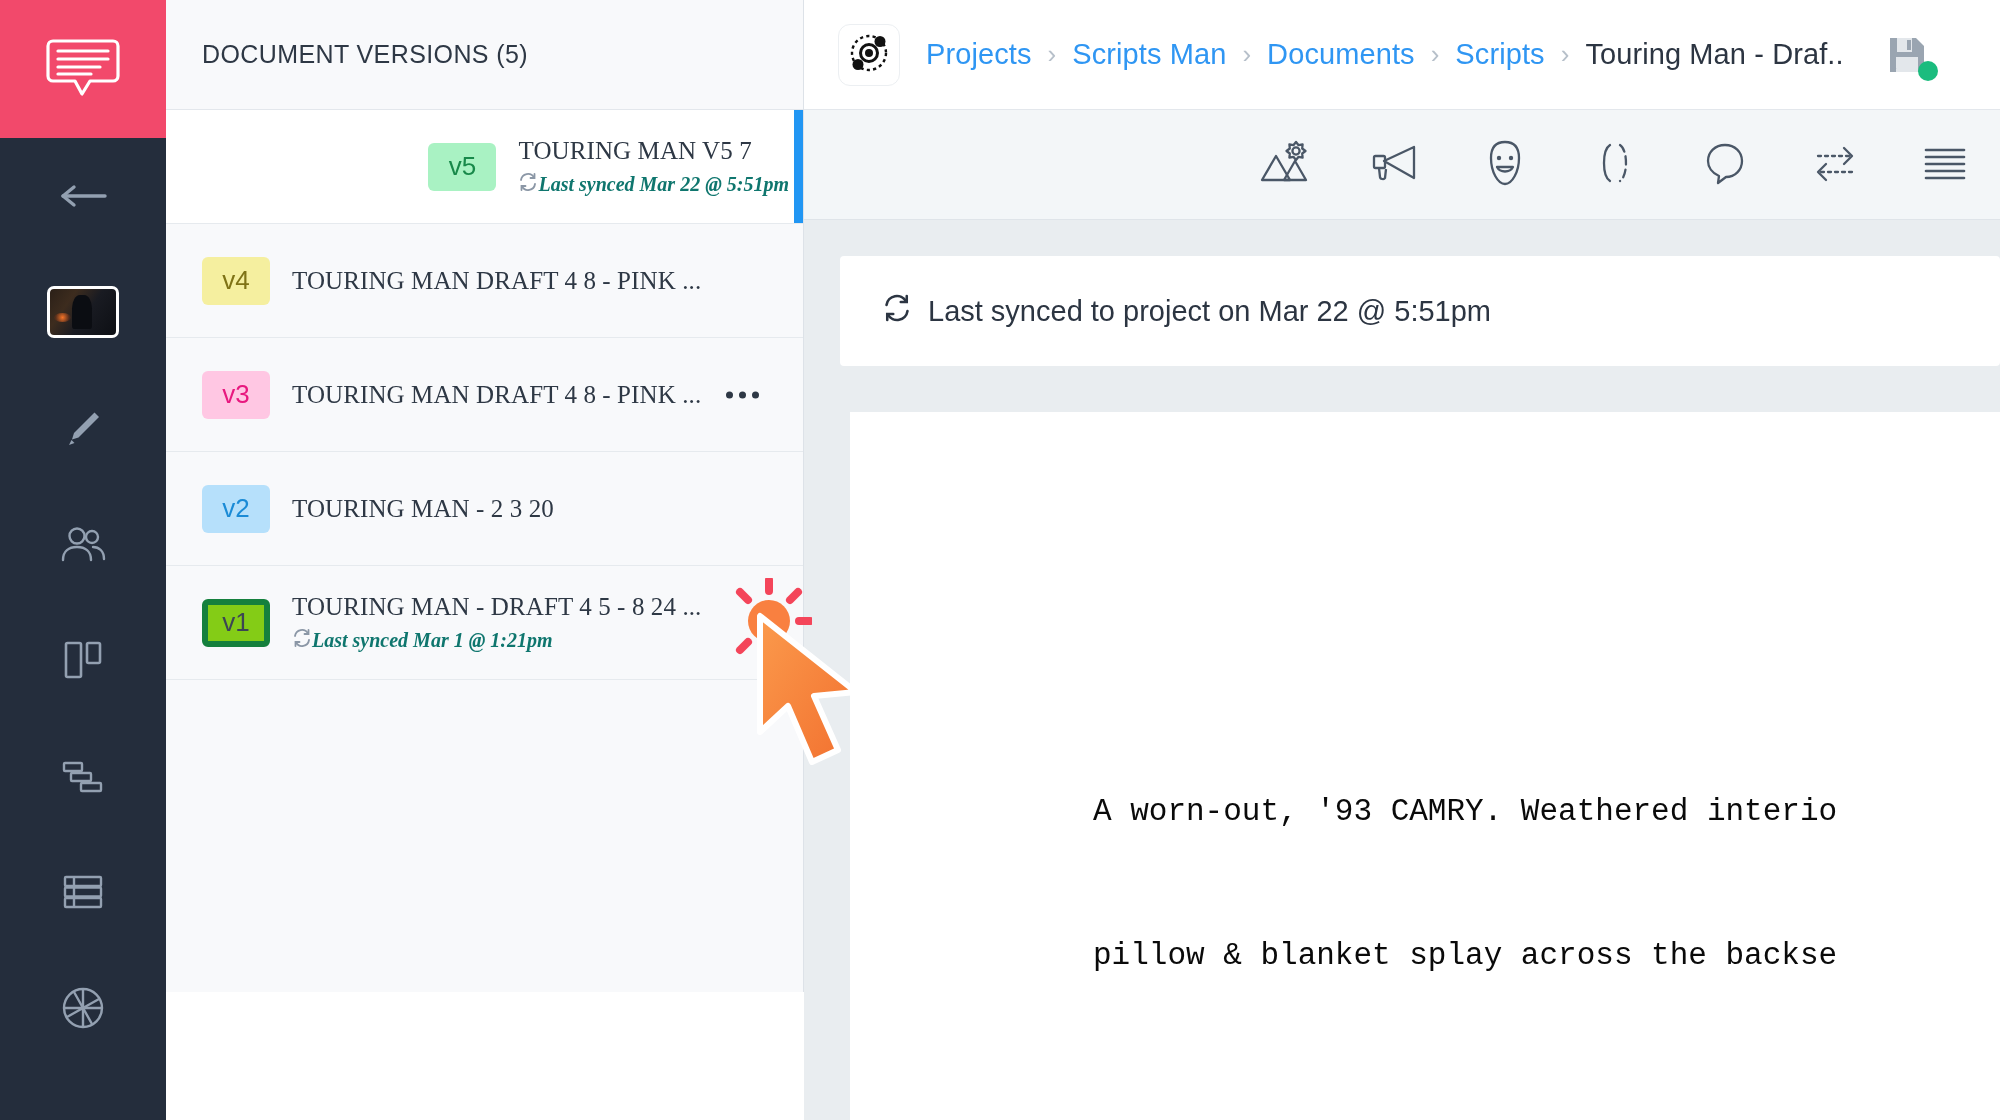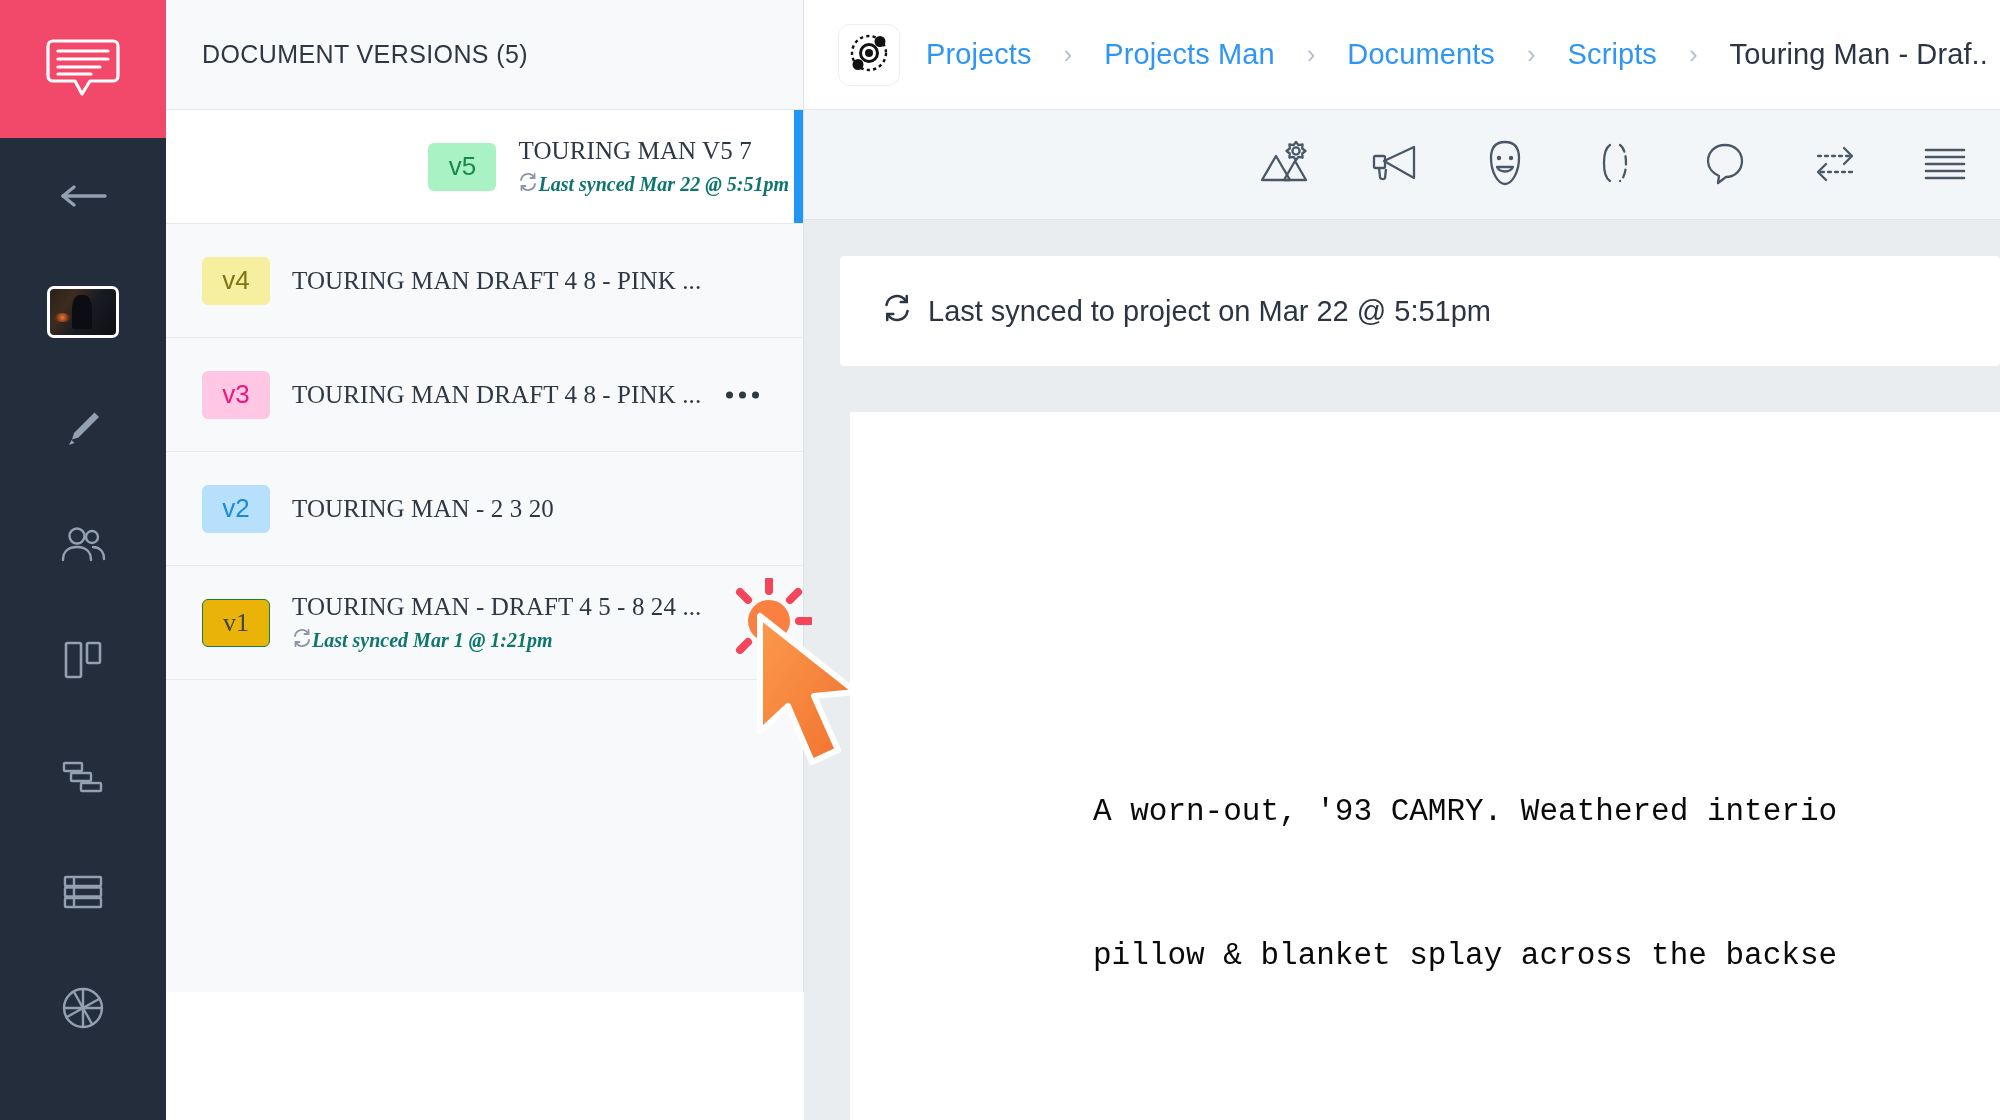--- a/index.html
+++ b/index.html
@@ -89,21 +89,21 @@
     width: 68px; height: 48px; flex: 0 0 68px;
     border-radius: 6px;
     display: flex; align-items: center; justify-content: center;
     font-size: 26px; font-weight: 400;
     margin-right: 22px;
   }
   .vbadge.v5 { background: #a9f2c3; color: #18894a; }
   .vbadge.v4 { background: #f5ef9f; color: #7f7316; }
   .vbadge.v3 { background: #ffc7e3; color: #e8187f; }
   .vbadge.v2 { background: #b6e0fb; color: #1b8bd6; }
-  .vbadge.v1 { background: #eab308; color: #3c4654; border: 1px solid #15803d; font-family: Liberation Serif, serif; }
+  .vbadge.v1 { background: #84cc16; color: #3c4654; border: 6px solid #15803d; }
   .vtexts { display: flex; flex-direction: column; justify-content: center; min-width:0;font-family:Liberation Serif, serif; }
   .vname {
     font-size: 25px; color: #2e3845; white-space: nowrap;
     letter-spacing: .1px;
   }
   .vsync {
     font-size: 20px; color: #0f766e; font-style: italic; font-weight: 700;
     margin-top: 7px; display: flex; align-items: center; 
     white-space: nowrap;
   }
@@ -131,21 +131,21 @@
     position: relative;
     z-index: 3;
   }
   .brandmark {
     width: 62px; height: 62px; flex: 0 0 62px;
     border-radius: 12px; background: #ffffff;
     border: 1px solid #eceff2;
     display: flex; align-items: center; justify-content: center;
     margin-right: 26px;
   }
-  .crumbs { display: flex; align-items: center; gap: 16px; white-space: nowrap; }
+  .crumbs { display: flex; align-items: center; gap: 0; white-space: nowrap; }
   .crumb { font-size: 29px; color: #2f96f3; letter-spacing: .1px; }
   .crumb.current { color: #2c3542; }
   .crumb-sep {
     display: inline-block; margin: 0 16px; color: #b7c0ca;
     font-size: 26px; font-weight: 300;
   }
   .savebtn { margin-left: 40px; position: relative; width: 46px; height: 46px; }
   .savedot {
     position: absolute; right: -8px; bottom: -3px;
     width: 20px; height: 20px; border-radius: 50%; background: #1bbc7e;
@@ -388,21 +388,21 @@
             <circle cx="23" cy="23" r="4" fill="#111"></circle>
             <circle cx="34" cy="11.5" r="5.5" fill="#111"></circle>
             <circle cx="12" cy="34.5" r="5.5" fill="#111"></circle>
           </svg>
         </span>
       </span>
 
       <span class="crumbs">
         <span class="crumb">Projects</span>
         <span class="crumb-sep">›</span>
-        <span class="crumb">Projects Man</span>
+        <span class="crumb">Scripts Man</span>
         <span class="crumb-sep">›</span>
         <span class="crumb">Documents</span>
         <span class="crumb-sep">›</span>
         <span class="crumb">Scripts</span>
         <span class="crumb-sep">›</span>
         <span class="crumb current">Touring Man - Draf..</span>
       </span>
 
       <span class="savebtn">
         <span>

